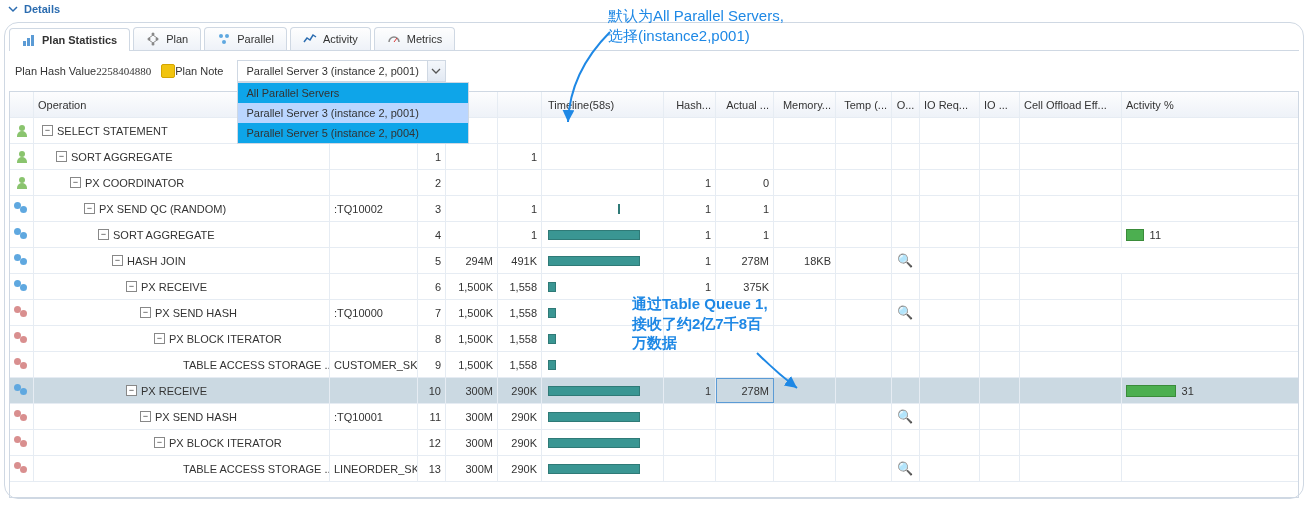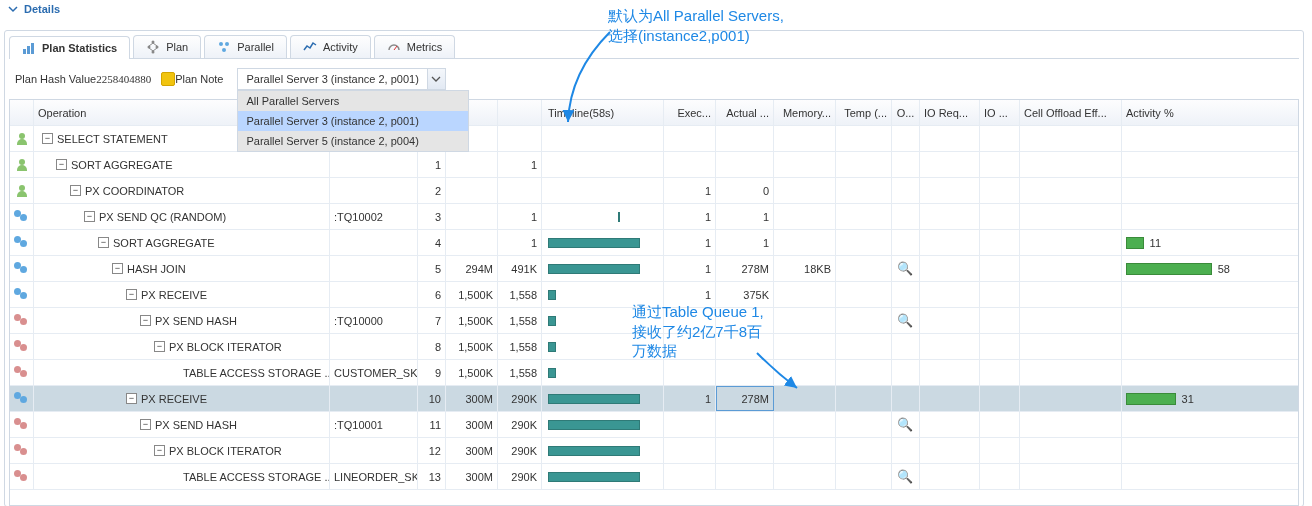--- a/index.html
+++ b/index.html
@@ -18,39 +18,39 @@
   --grid:#cfd8e3;
 }
 *{box-sizing:border-box;font-family:Verdana,Arial,sans-serif;font-size:11px;color:var(--text);}
 html,body{margin:0;padding:0;background:#fff;width:1312px;height:506px;overflow:hidden;}
 
 .details{width:1300px;margin:2px 0 0 4px;}
 .details-header{display:flex;align-items:center;gap:4px;padding:0 2px;}
 .chev{width:14px;height:14px;display:inline-flex;align-items:center;justify-content:center;cursor:pointer;}
 .chev svg{display:block;}
 .details-header .ttl{color:#2b6cb0;font-weight:bold;}
-.inner{border:1px solid var(--grid);border-radius:3px;padding:4px 4px 0 4px;margin-top:14px;background:#fff;}
+.inner{border:1px solid var(--grid);border-radius:14px;padding:4px 4px 0 4px;margin-top:6px;background:#fff;}
 
 
 .tabs{display:flex;border-bottom:1px solid var(--grid);}
 .tab{display:flex;align-items:center;gap:6px;padding:4px 12px;border:1px solid var(--grid);border-bottom:none;border-radius:4px 4px 0 0;background:linear-gradient(#fefefe,#eef2f8);margin-right:3px;cursor:pointer;}
 .tab.active{background:#fff;position:relative;top:1px;color:#2b6cb0;font-weight:bold;}
 .tabicon{width:14px;height:14px;display:inline-flex;align-items:center;justify-content:center;}
 
 
 .planbar{display:flex;align-items:center;padding:9px 6px;}
 .planbar .val{font-weight:normal;font-family:Liberation Serif, serif;}
 .noteicon{width:14px;height:14px;background:#f1c40f;border:1px solid #d4a500;border-radius:2px;margin-left:10px;}
 
 
 .dd{position:relative;margin-left:14px;}
 .dd-btn{display:flex;align-items:center;border:1px solid var(--grid);background:#fff;height:22px;}
 .dd-btn .lbl{padding:0 8px;white-space:nowrap;}
 .dd-btn .arr{width:18px;height:100%;display:flex;align-items:center;justify-content:center;border-left:1px solid var(--grid);background:linear-gradient(#f4f7fb,#e2e9f3);}
-.dd-list{position:absolute;top:22px;left:0;width:232px;border:1px solid var(--grid);background:#e5e5e5;z-index:50;}
+.dd-list{position:absolute;top:22px;left:0;width:232px;border:1px solid var(--grid);background:#0ea5e9;z-index:50;}
 .dd-item{padding:4px 8px;cursor:pointer;white-space:nowrap;}
 .dd-item.sel{background:var(--sel);}
 
 
 .tbl{border:1px solid var(--grid);height:407px;position:relative;}
 .tbl-head,.tbl-row{display:flex;align-items:center;height:26px;border-bottom:1px solid #e6ecf3;}
 .tbl-head{background:linear-gradient(#fdfdfe,#eef2f8);font-weight:normal;}
 .tbl-row.high{background:var(--selrow);}
 .c{padding:0 4px;overflow:hidden;text-overflow:ellipsis;white-space:nowrap;border-right:1px solid #e6ecf3;height:100%;display:flex;align-items:center;}
 .c:last-child{border-right:none;}
@@ -75,21 +75,21 @@
 
 
 .tl{height:10px;background:var(--teal);border:1px solid #2f7a77;}
 
 .actwrap{display:flex;align-items:center;gap:6px;width:100%;}
 .actbar{height:12px;background:var(--green);border:1px solid #3a8b3a;}
 
 
 .ann{position:absolute;color:var(--ann);font-size:15px;line-height:1.3;pointer-events:none;}
 #ann1{left:608px;top:6px;}
-#ann2{left:632px;top:302px;}
+#ann2{left:632px;top:294px;font-weight:bold;}
 .arrow{position:absolute;pointer-events:none;}
 
 
 .pxicon{width:16px;height:14px;display:inline-block;position:relative;}
 .pxicon::before,.pxicon::after{content:"";position:absolute;width:7px;height:7px;border-radius:50%;}
 .pxicon.blue::before{background:#5fa8e0;top:0;left:0;}
 .pxicon.blue::after{background:#5fa8e0;top:4px;left:6px;}
 .pxicon.red::before{background:#d98f8f;top:0;left:0;}
 .pxicon.red::after{background:#d98f8f;top:4px;left:6px;}
 .usericon{width:12px;height:12px;display:inline-block;position:relative;}
@@ -191,21 +191,21 @@
 
     <div class="tbl">
       <div class="tbl-head">
         <div class="c c0"></div>
         <div class="c c1">Operation</div>
         <div class="c c2">Na...</div>
         <div class="c c3"></div>
         <div class="c c4"></div>
         <div class="c c5"></div>
         <div class="c c6">Timeline(58s)</div>
-        <div class="c c7">Exec...</div>
+        <div class="c c7">Hash...</div>
         <div class="c c8">Actual ...</div>
         <div class="c c9">Memory...</div>
         <div class="c c10">Temp (...</div>
         <div class="c c11">O...</div>
         <div class="c c12">IO Req...</div>
         <div class="c c13">IO ...</div>
         <div class="c c14">Cell Offload Eff...</div>
         <div class="c c15">Activity %</div>
       </div>
       <div id="tbody">
@@ -363,26 +363,20 @@
             <div class="c c7">1</div>
             <div class="c c8">278M</div>
             <div class="c c9">18KB</div>
             <div class="c c10"></div>
             <div class="c c11">
               <span class="binoc">🔍</span>
             </div>
             <div class="c c12"></div>
             <div class="c c13"></div>
             <div class="c c14"></div>
-            <div class="c c15">
-              <div class="actwrap">
-                <div class="actbar" style="width: 92.8px;"></div>
-                <span>58</span>
-              </div>
-            </div>
           </div>
           <div class="tbl-row">
             <div class="c c0">
               <span class="pxicon blue"></span>
             </div>
             <div class="c c1">
               <div class="op" style="padding-left: 88px;">
                 <span class="tgl">−</span>
                 <span>PX RECEIVE</span>
               </div>

